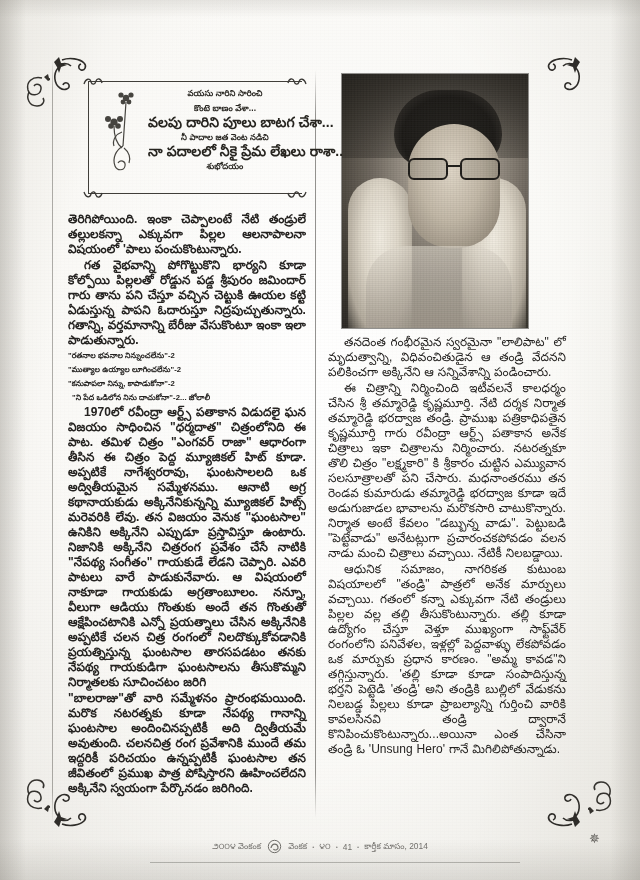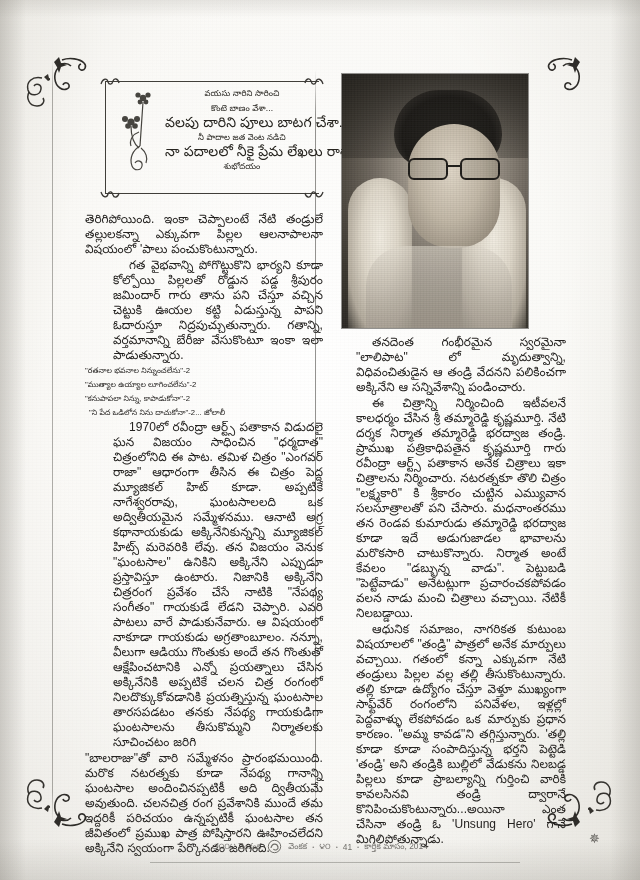--- a/index.html
+++ b/index.html
@@ -170,33 +170,33 @@
     white-space: nowrap;
   }
   .poem-line.long { font-size: 14px; text-align: center; }
 
   
   .col {
     position: absolute;
     top: 0;
     width: 238px;
   }
-  .col-left  { left: 23px; }
+  .col-left  { left: 6px; font-weight: bold; }
   .col-right { left: 266px; }
 
   .para {
     font-size: 12px;
     line-height: 15px;
     color: #242220;
     text-align: justify;
     margin: 0 0 1px 0;
     letter-spacing: 0.05px;
     word-spacing: 0.4px;
   }
-  .para.indent { text-indent: 16px; margin-left: 28px; }
+  .para.indent { text-indent: 16px; }
   .song-line {
     font-size: 7.7px;
     line-height: 14px;
     color: #242220;
     margin: 0;
     letter-spacing: 0.05px;
   }
   .song-line.indent-sm { padding-left: 4px; }
 
   

